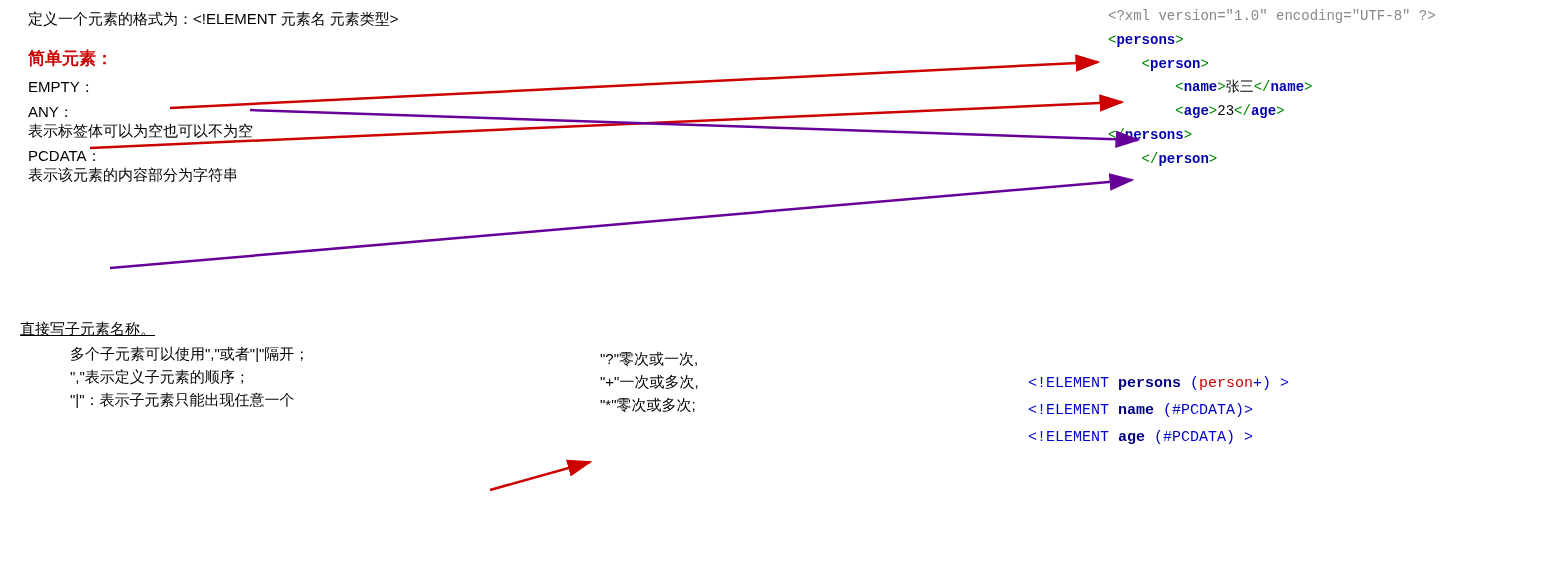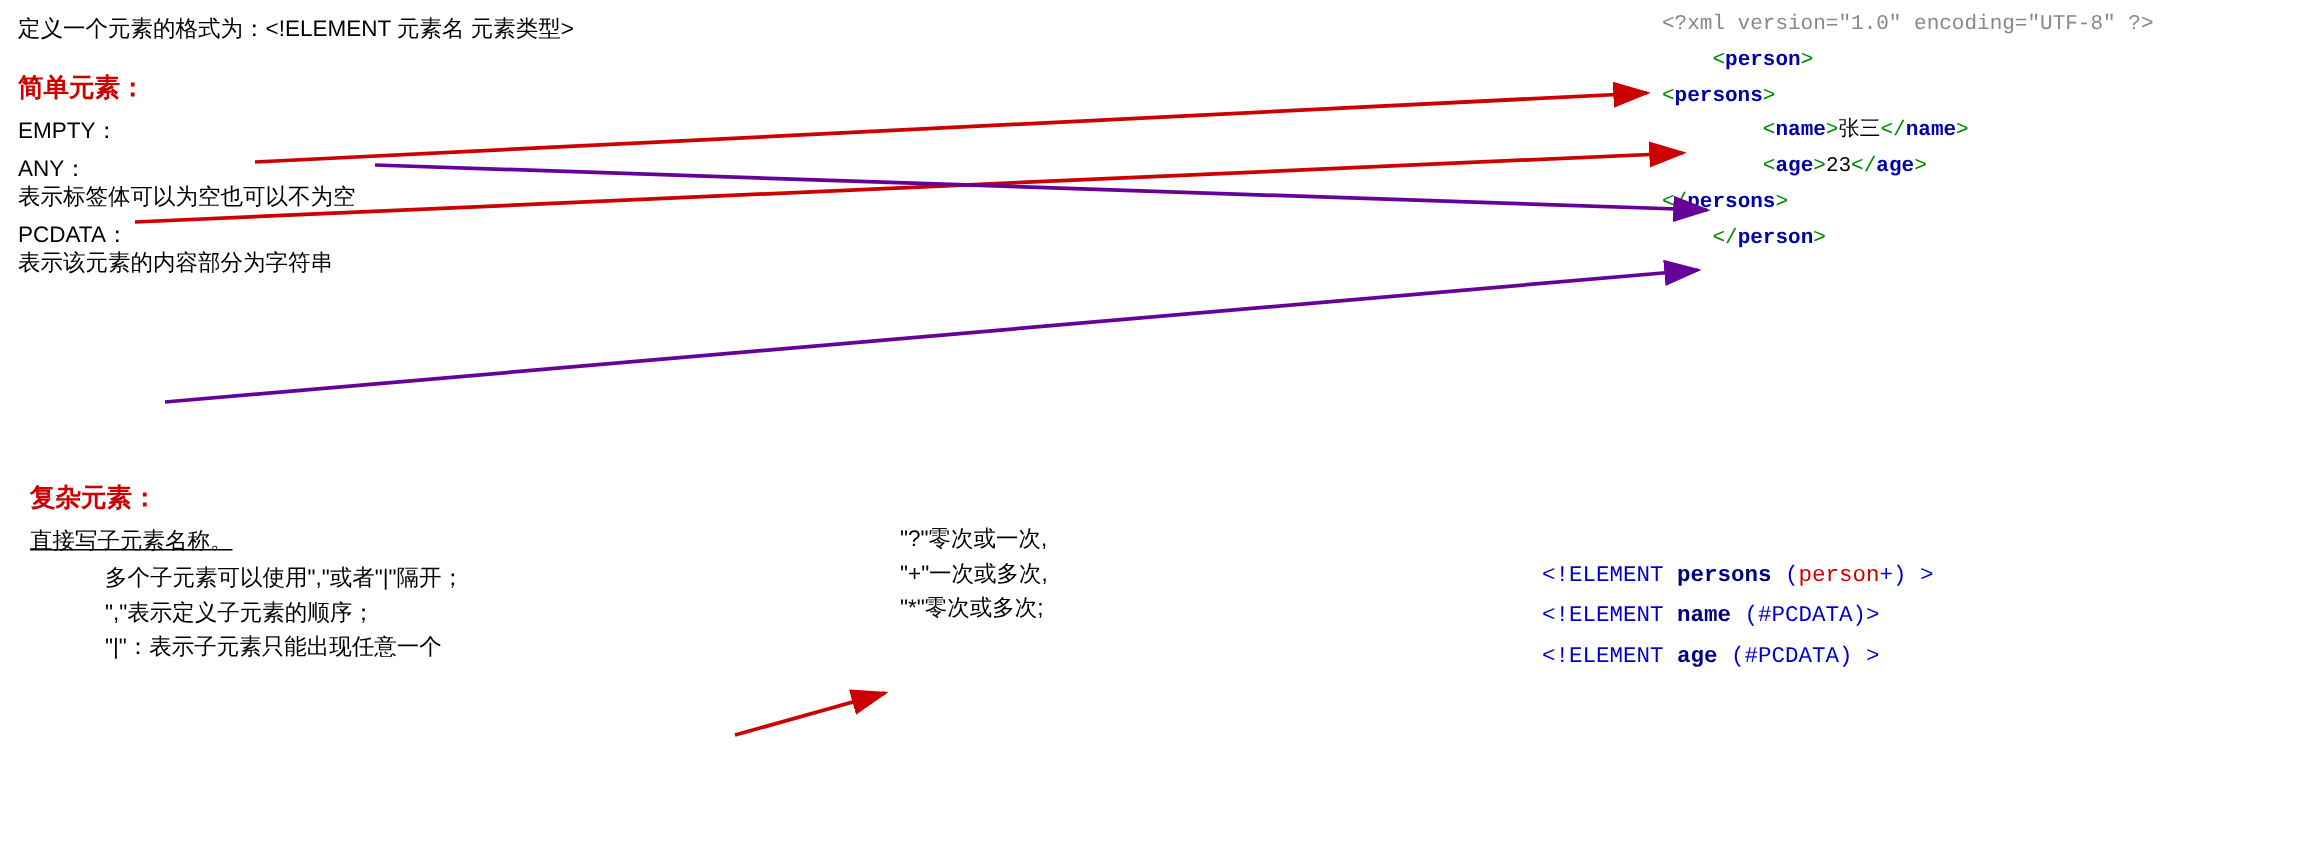--- a/index.html
+++ b/index.html
@@ -14,21 +14,21 @@
       overflow: hidden;
     }
     .container {
       position: relative;
       width: 1548px;
       height: 574px;
     }
     
     .left-panel {
       position: absolute;
-      left: 12px;
+      left: 28px;
       top: 10px;
       width: 620px;
     }
     .definition-line {
       font-size: 15px;
       margin-bottom: 18px;
     }
     .section-title {
       font-size: 17px;
       font-weight: bold;
@@ -126,37 +126,36 @@
         <span class="term-desc">表示标签体可以为空也可以不为空</span>
       </div>
       <div class="term-row">
         <span class="term-label">PCDATA：</span>
         <span class="term-desc">表示该元素的内容部分为字符串</span>
       </div>
     </div>
   </div>
 
   <div class="complex-section">
-    <div class="section-title">复杂元素：</div>
     <div style="margin-bottom:6px; font-size:15px;text-decoration:underline;">直接写子元素名称。</div>
     <div class="complex-indent">多个子元素可以使用","或者"|"隔开；</div>
     <div class="complex-indent">","表示定义子元素的顺序；</div>
     <div class="complex-indent">"|"：表示子元素只能出现任意一个</div>
   </div>
 
   <div class="middle-panel">
     <div class="middle-item">"?"零次或一次,</div>
     <div class="middle-item">"+"一次或多次,</div>
     <div class="middle-item">"*"零次或多次;</div>
   </div>
 
   <div class="xml-panel">
     <div class="xml-line xml-gray">&lt;?xml version="1.0" encoding="UTF-8" ?&gt;</div>
+    <div class="xml-line" style="color:#0000aa;"><span style="color:#008800;">&lt;</span><span style="color:#0000aa;font-weight:bold;">persons</span><span style="color:#008800;">&gt;</span></div>
     <div class="xml-line">&nbsp;&nbsp;&nbsp;&nbsp;<span style="color:#008800;">&lt;</span><span style="color:#0000aa;font-weight:bold;">person</span><span style="color:#008800;">&gt;</span></div>
-    <div class="xml-line" style="color:#0000aa;"><span style="color:#008800;">&lt;</span><span style="color:#0000aa;font-weight:bold;">persons</span><span style="color:#008800;">&gt;</span></div>
     <div class="xml-line">&nbsp;&nbsp;&nbsp;&nbsp;&nbsp;&nbsp;&nbsp;&nbsp;<span style="color:#008800;">&lt;</span><span style="color:#0000aa;font-weight:bold;">name</span><span style="color:#008800;">&gt;</span><span style="color:#000000;">张三</span><span style="color:#008800;">&lt;/</span><span style="color:#0000aa;font-weight:bold;">name</span><span style="color:#008800;">&gt;</span></div>
     <div class="xml-line">&nbsp;&nbsp;&nbsp;&nbsp;&nbsp;&nbsp;&nbsp;&nbsp;<span style="color:#008800;">&lt;</span><span style="color:#0000aa;font-weight:bold;">age</span><span style="color:#008800;">&gt;</span><span style="color:#000;">23</span><span style="color:#008800;">&lt;/</span><span style="color:#0000aa;font-weight:bold;">age</span><span style="color:#008800;">&gt;</span></div>
     <div class="xml-line"><span style="color:#008800;">&lt;/</span><span style="color:#0000aa;font-weight:bold;">persons</span><span style="color:#008800;">&gt;</span></div>
     <div class="xml-line">&nbsp;&nbsp;&nbsp;&nbsp;<span style="color:#008800;">&lt;/</span><span style="color:#0000aa;font-weight:bold;">person</span><span style="color:#008800;">&gt;</span></div>
   </div>
 
   <div class="dtd-panel">
     <div class="dtd-line">&lt;!ELEMENT <span style="color:#000080;font-weight:bold;">persons</span> (<span style="color:#cc0000;">person</span>+) &gt;</div>
     <div class="dtd-line">&lt;!ELEMENT <span style="color:#000080;font-weight:bold;">name</span> (#PCDATA)&gt;</div>
     <div class="dtd-line">&lt;!ELEMENT <span style="color:#000080;font-weight:bold;">age</span> (#PCDATA) &gt;</div>

